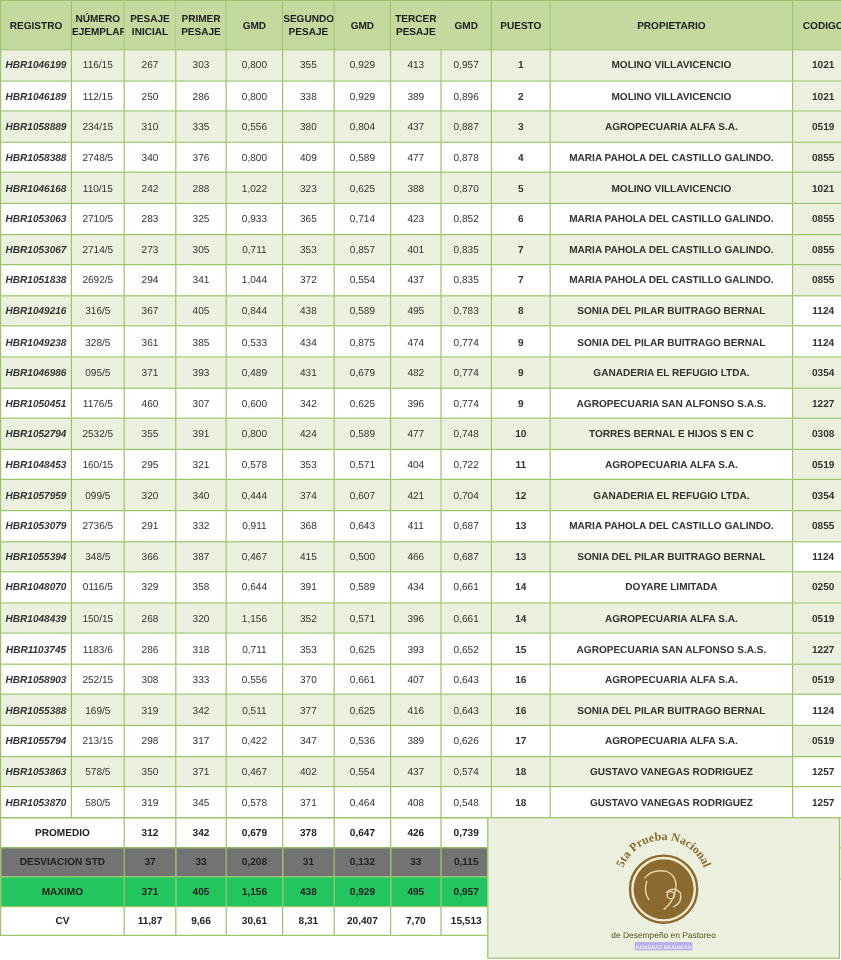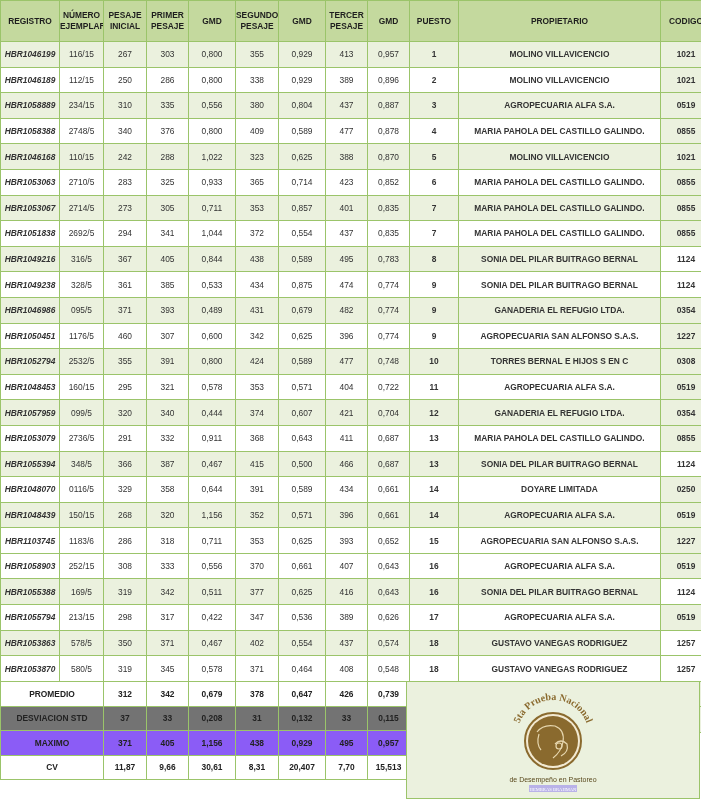--- a/index.html
+++ b/index.html
@@ -462,21 +462,21 @@
         <tr style="background: #737373; margin-left: 36px;">
           <td>DESVIACION STD</td>
           <td>37</td>
           <td>33</td>
           <td>0,208</td>
           <td>31</td>
           <td>0,132</td>
           <td>33</td>
           <td>0,115</td>
         </tr>
-        <tr style="background: #8b5cf6;">
+        <tr style="background: #22c55e;">
           <td>MAXIMO</td>
           <td>371</td>
           <td>405</td>
           <td>1,156</td>
           <td>438</td>
           <td>0,929</td>
           <td>495</td>
           <td>0,957</td>
         </tr>
         <tr style="background: rgb(255, 255, 255);">

